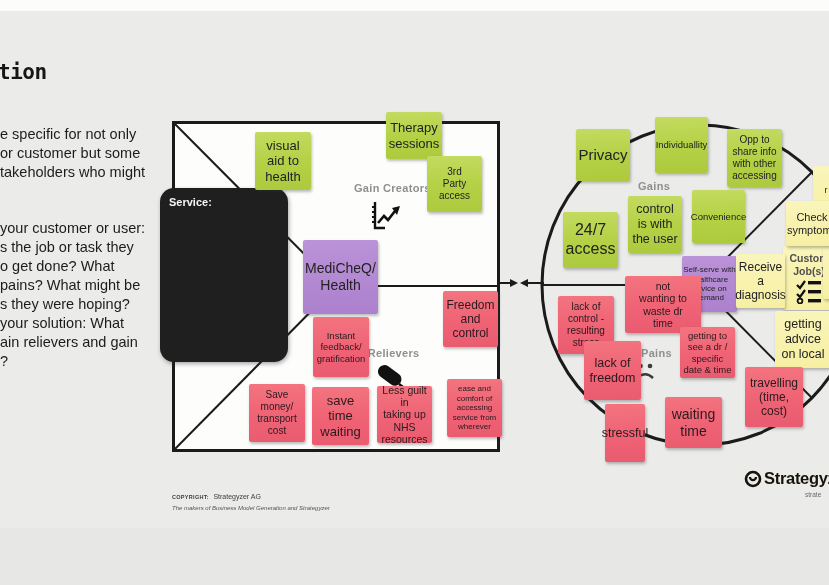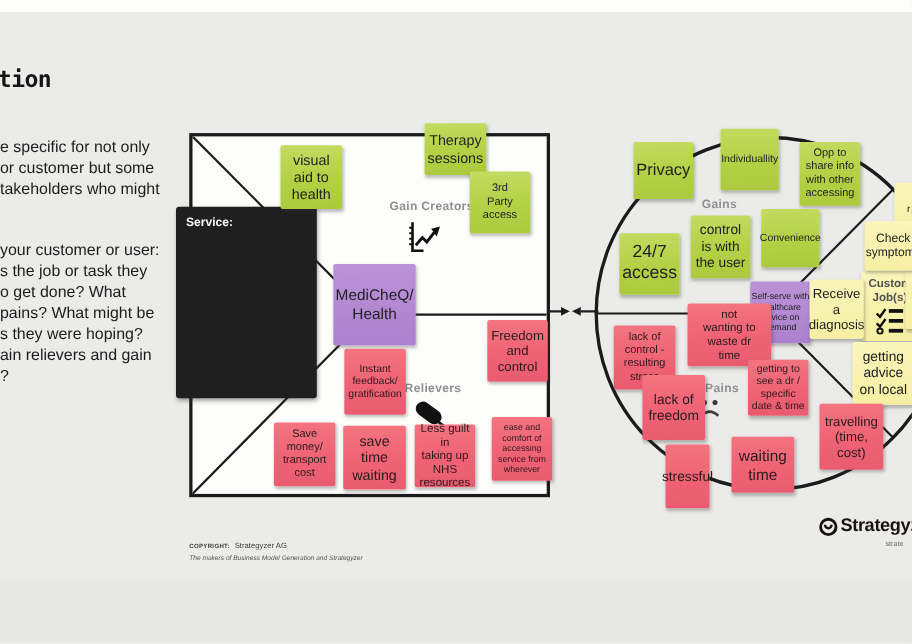--- a/index.html
+++ b/index.html
@@ -33,21 +33,21 @@
        border-radius:2px;box-shadow:1px 2px 3px rgba(50,50,50,.32);z-index:6;color:#222;
        line-height:1.18;box-sizing:border-box;padding:0;}
   .sticky span{white-space:pre-line;}
   .c-green{background:linear-gradient(178deg,#c3db60 0%,#b4d044 55%,#adc93d 100%);}
   .c-pink{background:linear-gradient(178deg,#f3747f 0%,#ef6174 60%,#e95c6f 100%);color:#2a1a1e;}
   .c-purple{background:linear-gradient(178deg,#bb93d8 0%,#ac80cd 100%);}
   .c-yellow{background:linear-gradient(178deg,#faf5bb 0%,#f6efa2 100%);}
 
   
   .service-box{position:absolute;left:160px;top:188px;width:128px;height:174px;background:#1f1f1f;
-       color:#f5f5f5;z-index:5;border-radius:3px;box-sizing:border-box;padding:8px 9px;
+       color:#f5f5f5;z-index:5;border-radius:14px;box-sizing:border-box;padding:8px 9px;
        box-shadow:1px 2px 4px rgba(40,40,40,.4);}
   .service-box .sv-title{font-weight:bold;font-size:11px;margin-bottom:9px;}
   .service-box .sv-body{font-size:9.8px;line-height:13px;white-space:pre-line;}
 
   
   .jobs-note{position:absolute;left:783px;top:246px;width:52px;height:64px;z-index:6;
        background:linear-gradient(178deg,#faf5bb,#f6efa2);border-radius:2px;
        box-shadow:1px 2px 3px rgba(50,50,50,.3);display:flex;flex-direction:column;
        align-items:center;justify-content:flex-start;padding-top:6px;box-sizing:border-box;}
   .jobs-note .jobs-label{font:bold 10.5px "Liberation Sans",sans-serif;color:#4f4f4f;
@@ -76,20 +76,21 @@
         <div>e specific for not only</div>
         <div>or customer but some</div>
         <div>takeholders who might</div>
       </div>
     <div class="para" id="para2">
         <div>your customer or user:</div>
         <div>s the job or task they</div>
         <div>o get done? What</div>
         <div>pains? What might be</div>
         <div>s they were hoping?</div>
+        <div>your solution: What</div>
         <div>ain relievers and gain</div>
         <div>?</div>
       </div>
   </aside>
 
   <section class="vp-square">
     <svg width="322" height="325" viewBox="0 0 322 325">
       <line x1="0" y1="0" x2="161" y2="162" stroke="#1b1b1b" stroke-width="2"></line>
       <line x1="0" y1="325" x2="161" y2="162" stroke="#1b1b1b" stroke-width="2"></line>
       <line x1="161" y1="162" x2="322" y2="162" stroke="#1b1b1b" stroke-width="2"></line>

